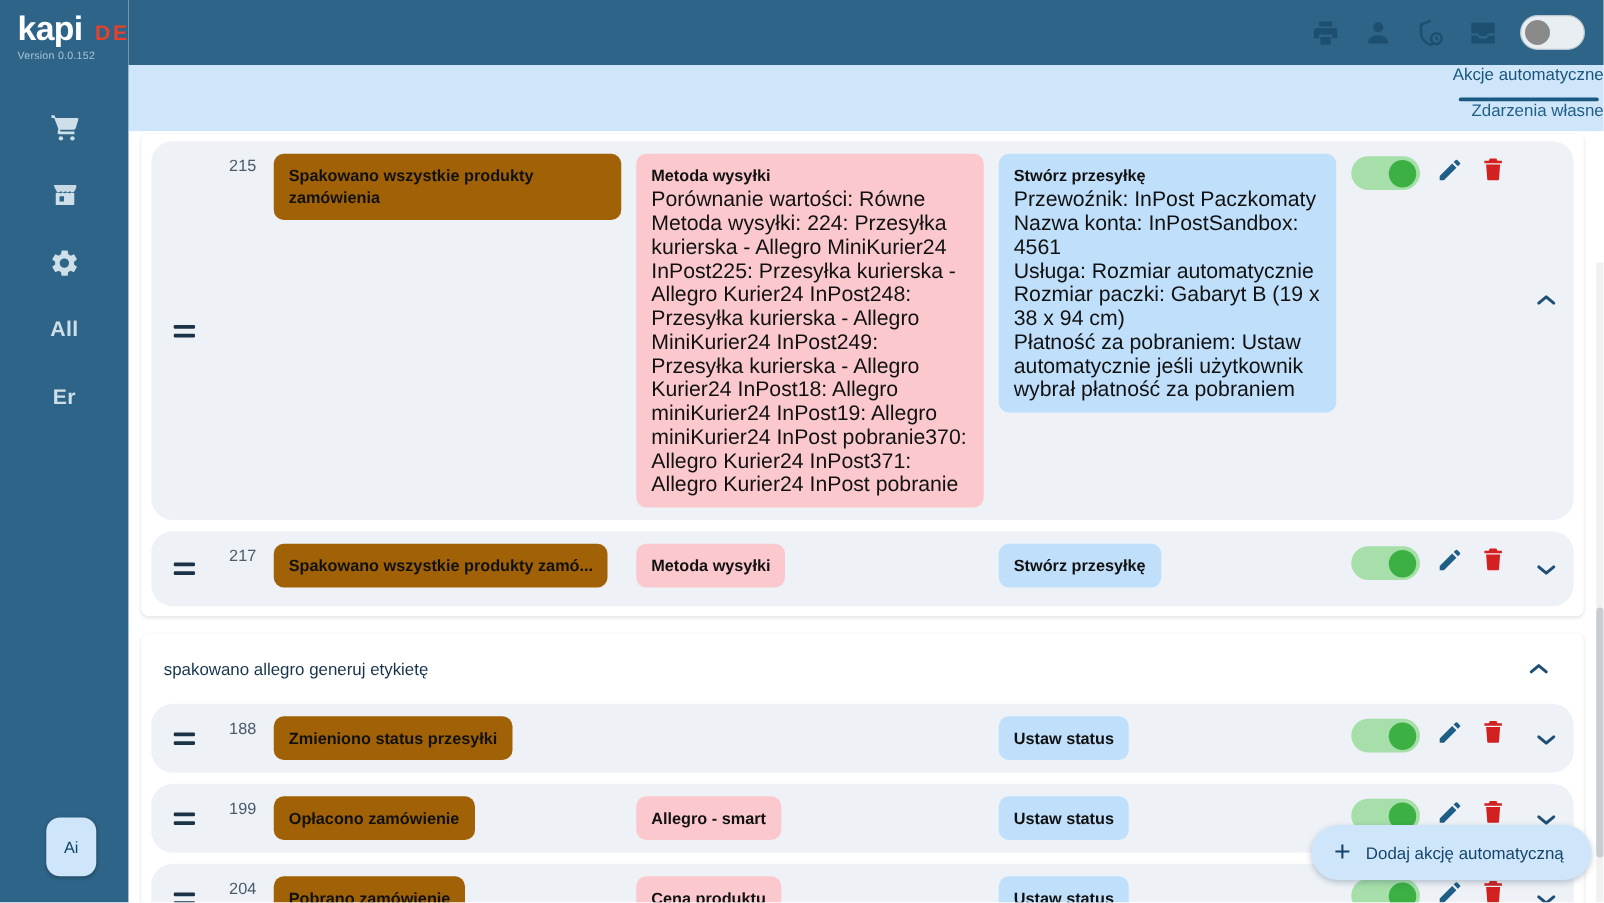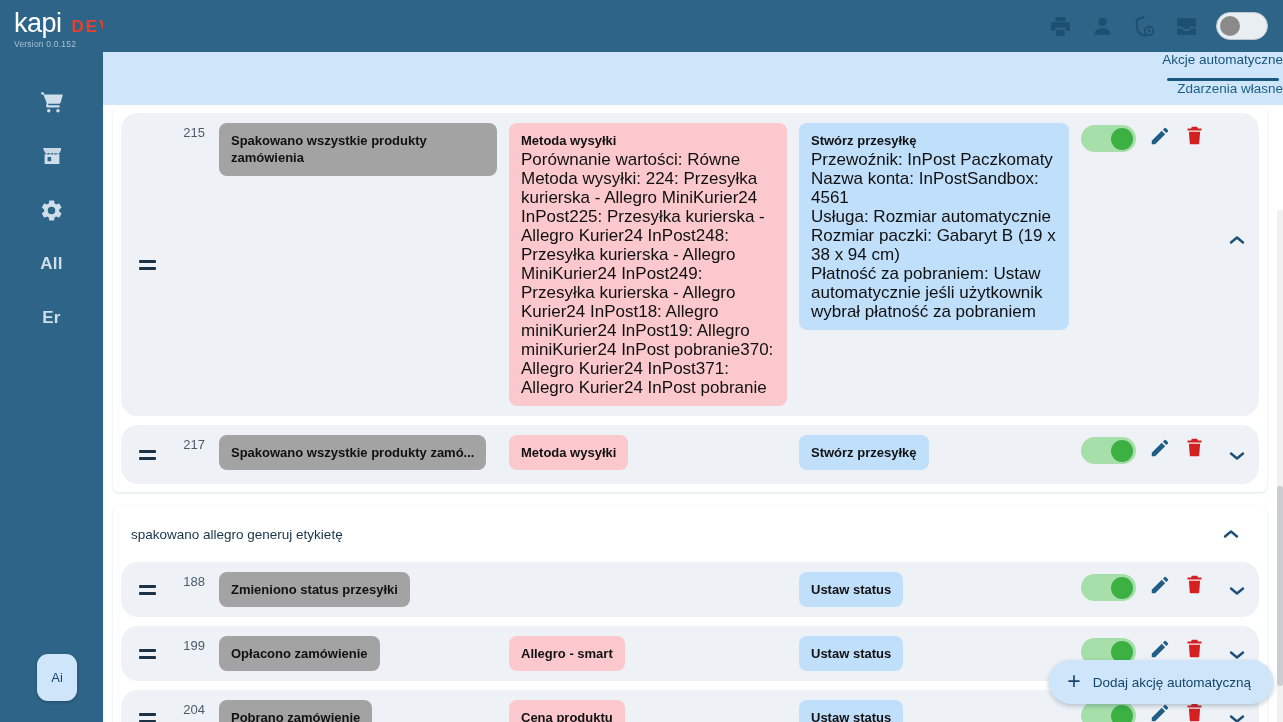--- a/index.html
+++ b/index.html
@@ -15,21 +15,21 @@
   .sidebar {
     width: 103px; height: 722px;
     background: #2d6487;
     flex: 0 0 103px;
     position: relative;
     display: flex; flex-direction: column; align-items: center;
   }
   .brand { width: 100%; padding: 8px 0 0 14px; }
   .brand-row { display: flex; align-items: baseline; gap: 10px; }
   .brand-kapi {
-    color: #ffffff; font-size: 27px; font-weight: 400;
+    color: #ffffff; font-size: 27px; font-weight: 700;
     letter-spacing: -0.5px; line-height: 30px;
   }
   .brand-dev {
     color: #e8402a; font-size: 17px; font-weight: 700; letter-spacing: 2px;
   }
   .brand-ver {
     color: #a9c3d4; font-size: 8.5px; margin-top: 1px; letter-spacing: .2px;
   }
   .nav { margin-top: 26px; width: 100%; display: flex; flex-direction: column; align-items: center; }
   .nav-item {
@@ -137,21 +137,21 @@
     flex: 1 1 auto; display: flex; align-items: flex-start;
     gap: 13px; padding-top: 2px; padding-left: 6px;
   }
 
   .chip {
     display: inline-block; border-radius: 8px;
     font-size: 13px; font-weight: 700; color: #111;
     padding: 9px 12px; line-height: 17px;
     max-width: 100%;
   }
-  .chip.green { background: #a3a3a3; }
+  .chip.green { background: #a16207; }
   .chip.pink  { background: #fbc9cd; }
   .chip.blue  { background: #bfdffb; }
   .chip.trunc { white-space: nowrap; overflow: hidden; text-overflow: ellipsis; max-width: 278px; }
 
   .chip .chip-title { font-weight: 700; display: block; margin-bottom: 1px; }
   .chip .chip-line  { font-weight: 400; display: block; font-size: 17px; line-height: 19px; }
 
   .toggle {
     width: 55px; height: 27px; border-radius: 14px; background: #a6dfa9;
     display: flex; align-items: center; justify-content: flex-end;

